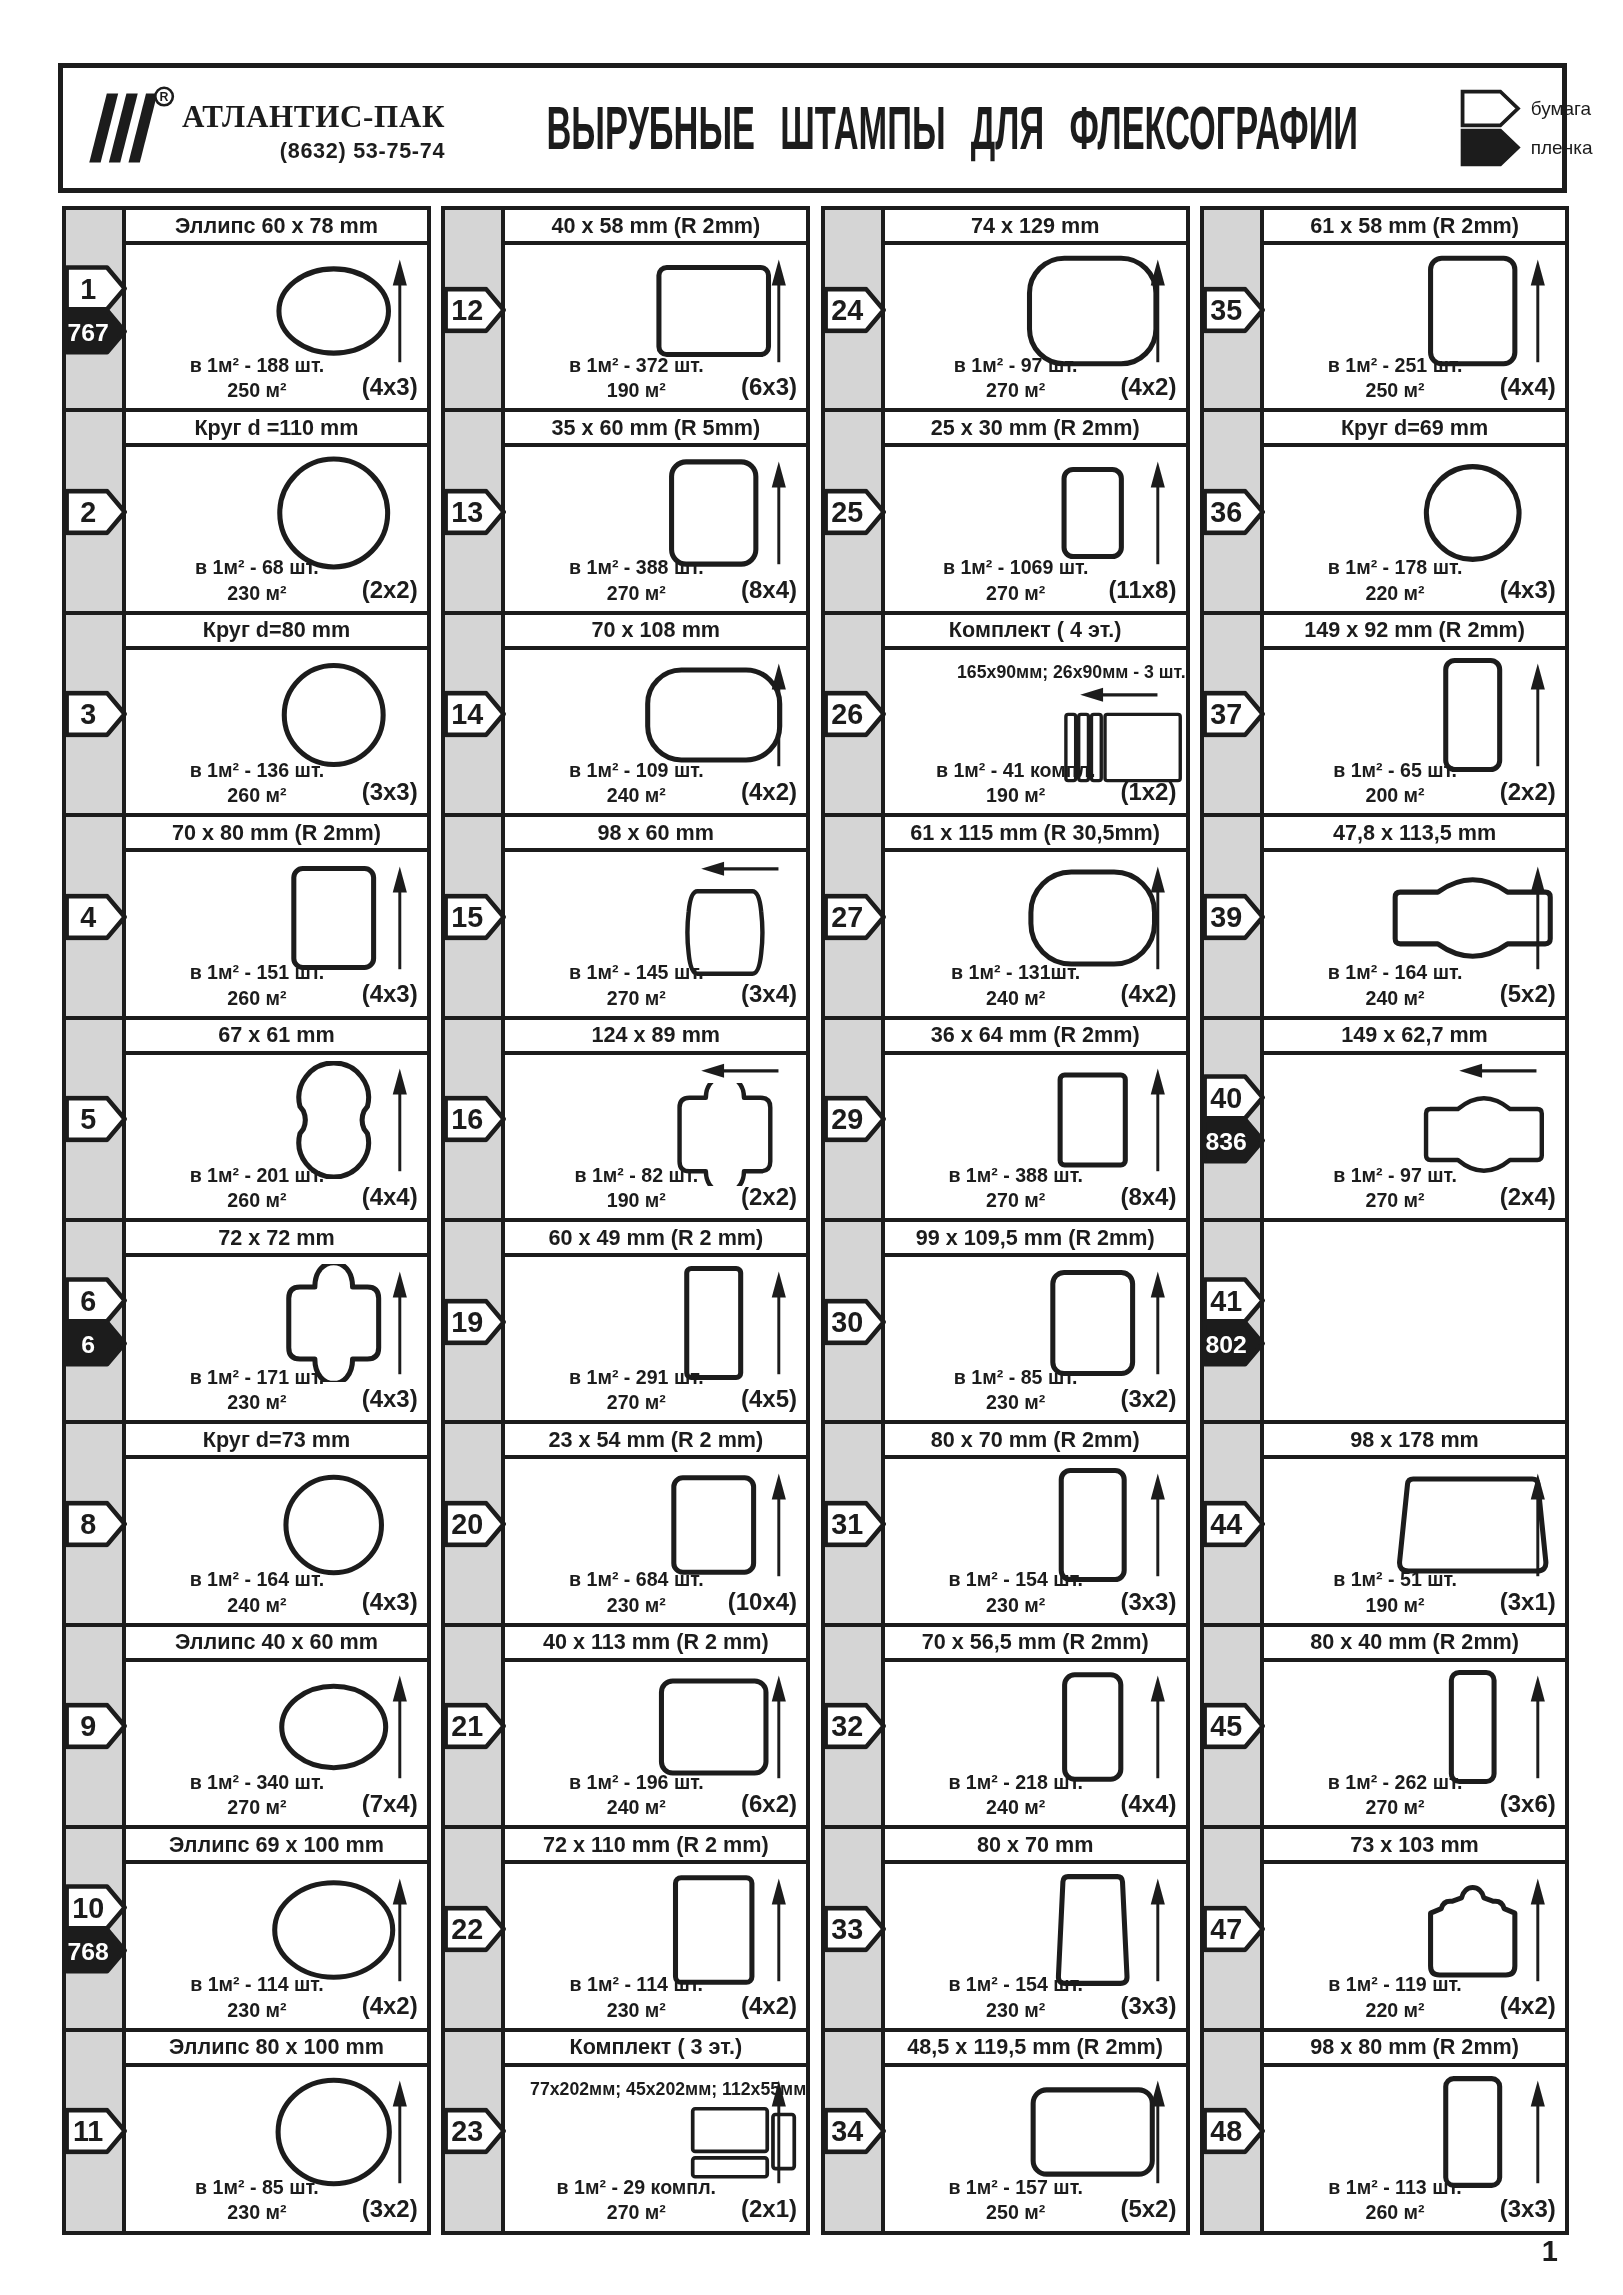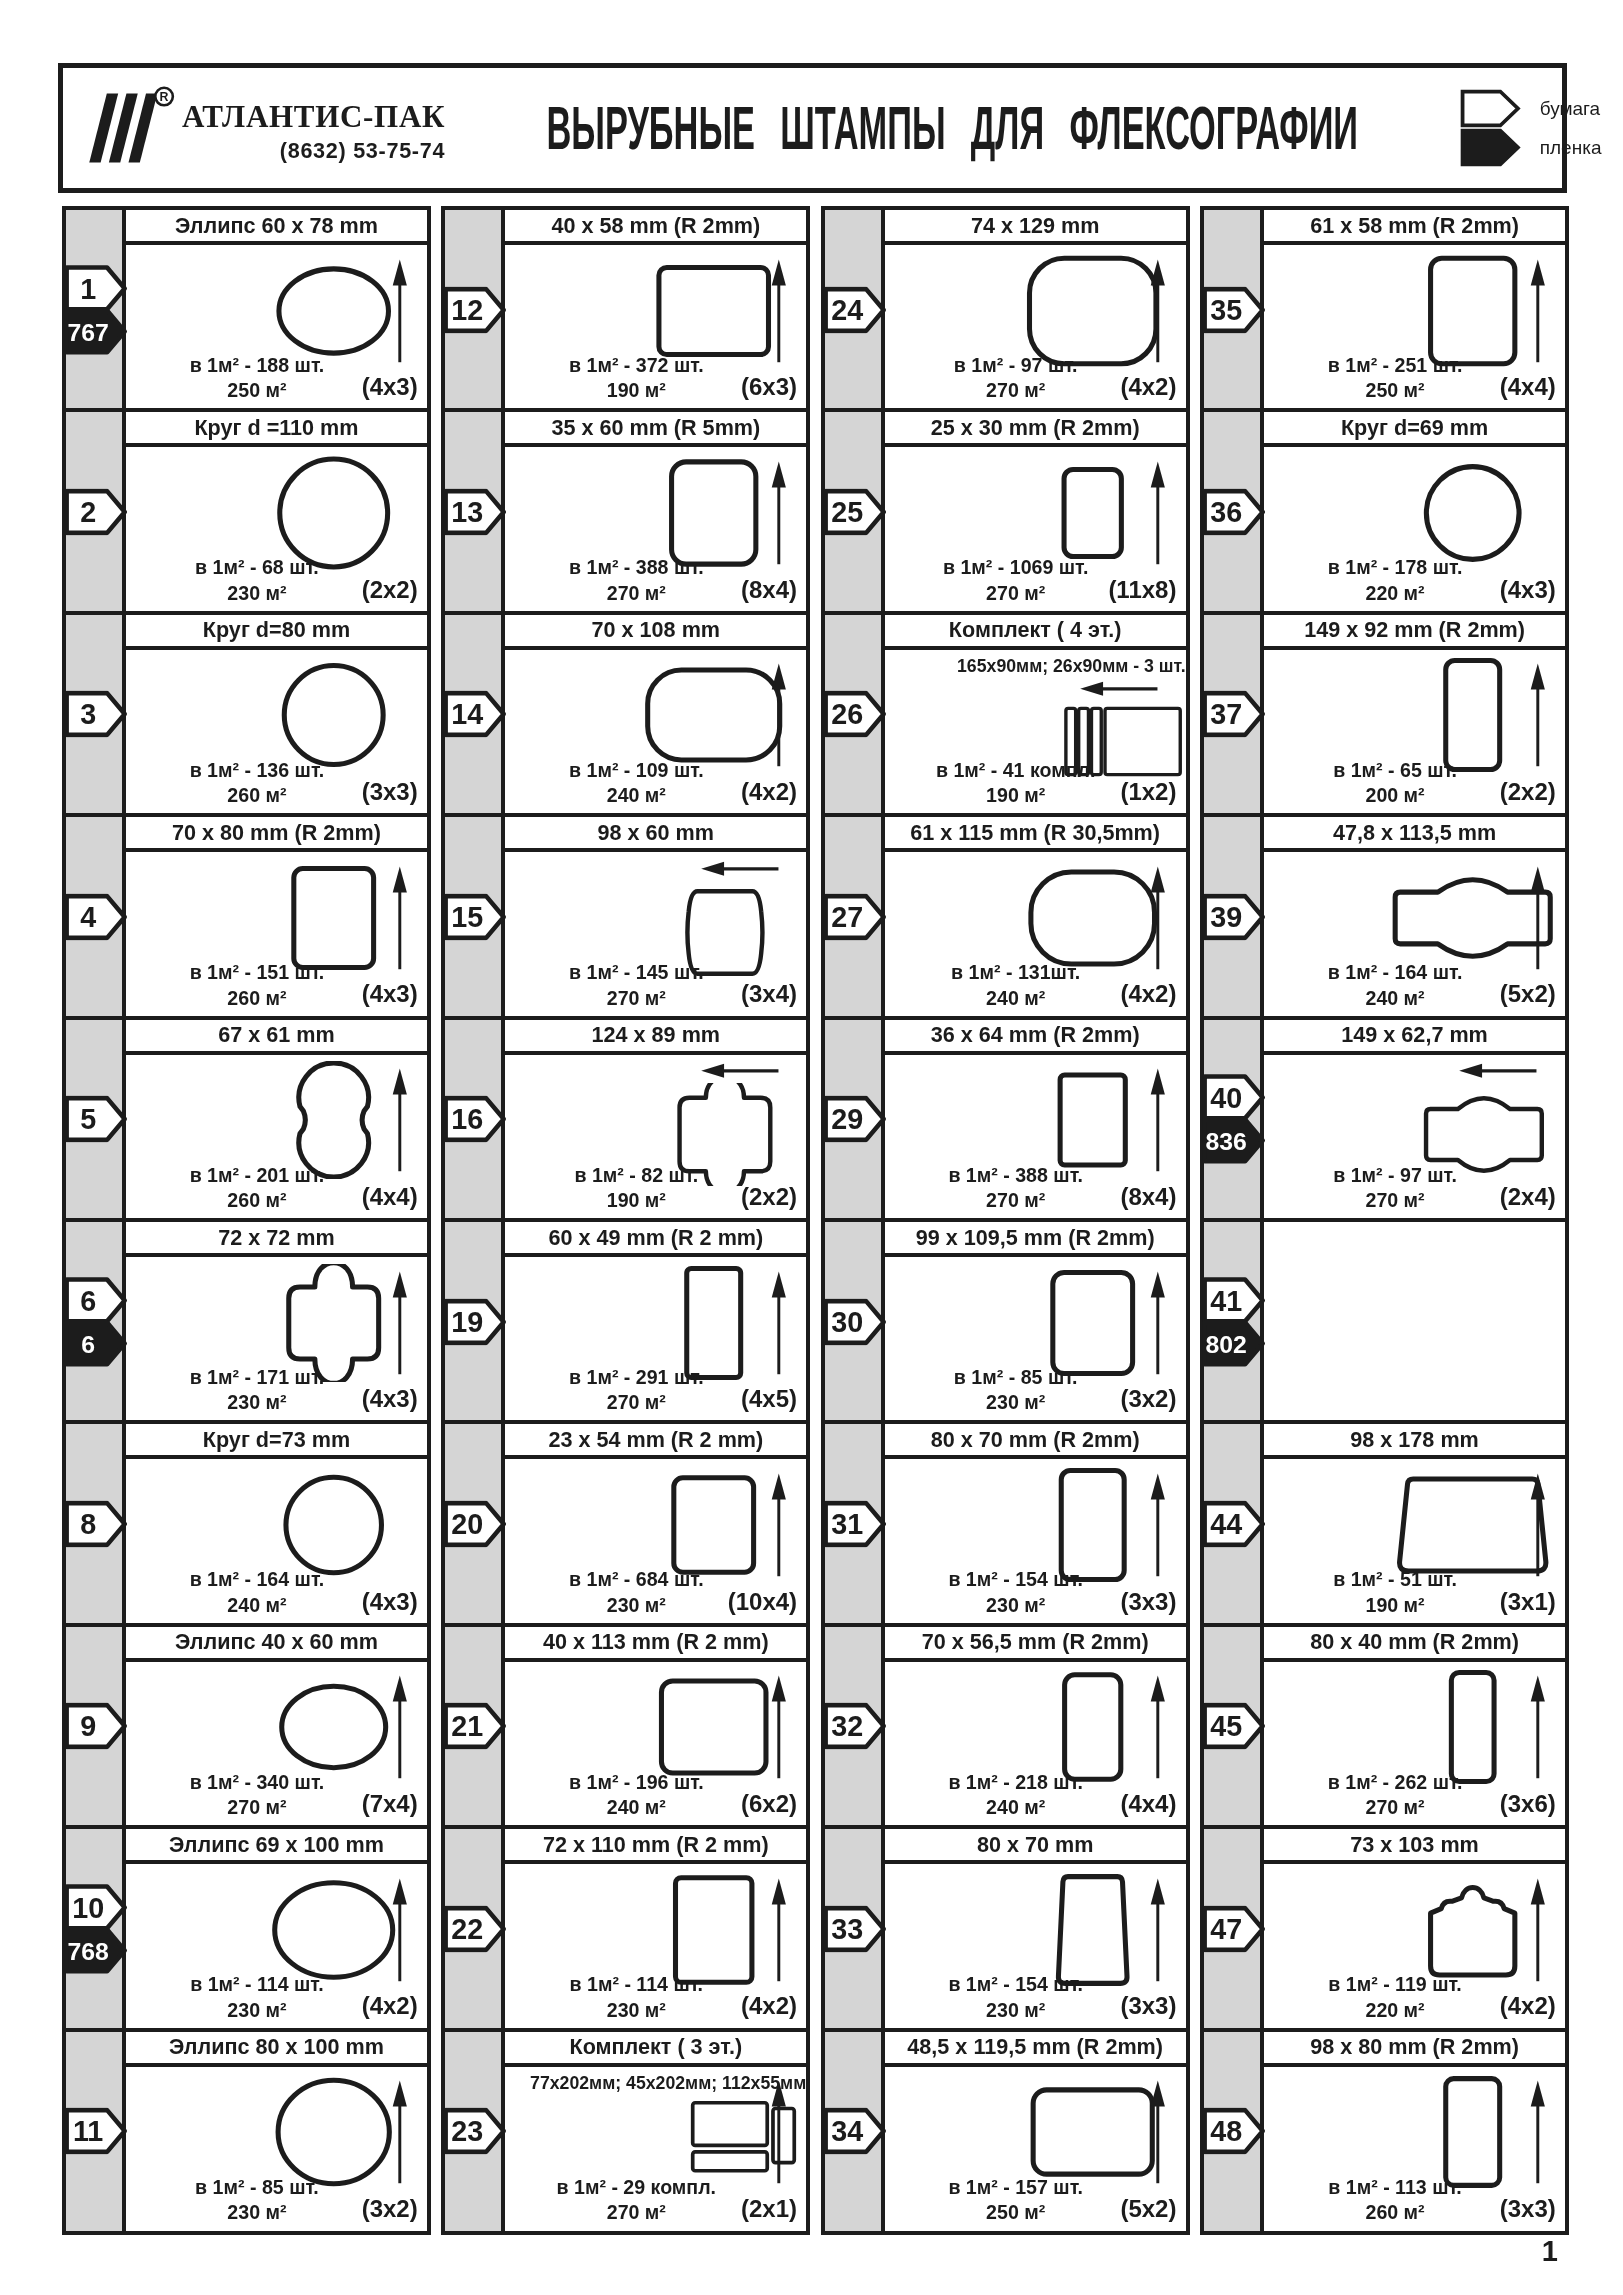--- a/index.html
+++ b/index.html
@@ -16,21 +16,21 @@
   .logo-block{margin-left:17px;display:flex;align-items:flex-start;flex:0 0 auto;}
   .logo-svg{width:98px;height:98px;display:block;}
   .company{margin-left:3.9px;margin-top:6.5px;}
   .company-name{font-family:"Liberation Serif",serif;font-weight:bold;font-size:31px;letter-spacing:0.7px;white-space:nowrap;}
   .company-phone{font-size:21.6px;font-weight:bold;text-align:right;margin-top:2.6px;letter-spacing:0.7px;}
   .main-title{
     flex:1;text-align:center;font-weight:bold;font-size:43px;white-space:nowrap;
     transform:scale(0.80,1.40);letter-spacing:0px;word-spacing:19.6px;
   }
   .legend{flex:0 0 auto;margin-right:22px;display:flex;flex-direction:column;}
-  .legend-row{display:flex;align-items:center;gap:17px;height:39px;}
+  .legend-row{display:flex;align-items:center;gap:8px;height:39px;}
   .legend-arrow{width:63px;height:39px;display:block;}
   .legend-arrow polygon{stroke:#1c1c1c;stroke-width:6;stroke-linejoin:miter;}
   .legend-arrow.paper polygon{fill:#ffffff;}
   .legend-arrow.film polygon{fill:#1c1c1c;}
   .legend-label{font-size:19px;}
   
   .grid{position:absolute;left:62px;top:206px;width:1507px;display:flex;gap:10.5px;}
   .gcol{flex:1;display:flex;flex-direction:column;}
   .cell{
     display:flex;height:207px;box-sizing:border-box;border:4.6px solid #1c1c1c;
@@ -46,21 +46,21 @@
   .tag text{font-family:"Liberation Sans",sans-serif;font-weight:bold;font-size:44px;text-anchor:middle;fill:#1c1c1c;}
   .tag-black text{fill:#ffffff;font-size:38px;}
   .tag-black{margin-top:-3.9px;}
   .content{flex:1;display:flex;flex-direction:column;position:relative;min-width:0;}
   .titlebar{
     height:31px;flex:0 0 31px;border-bottom:4.6px solid #1c1c1c;
     display:flex;align-items:center;justify-content:center;
     font-size:21.6px;font-weight:bold;white-space:nowrap;overflow:hidden;
   }
   .body{flex:1;position:relative;display:flex;flex-direction:column;align-items:flex-end;}
-  .subtitle{font-size:17.7px;font-weight:bold;margin-top:6px;white-space:nowrap;}
+  .subtitle{font-size:17.7px;font-weight:bold;margin-top:12px;white-space:nowrap;}
   .shape{height:118px;margin-top:6.5px;flex:0 0 auto;}
   .cell.has-subtitle .shape{height:86px;margin-top:1.3px;}
   .cell.arrow-left-mode .shape{margin-top:1.3px;height:103px;}
   .cell.has-subtitle.arrow-left-mode .shape{height:79px;}
   .shape *{fill:#ffffff;stroke:#1c1c1c;stroke-width:9;stroke-linejoin:round;}
   .arrow-left{height:19.6px;margin-top:6.5px;margin-bottom:1.3px;transform:translateX(-26px);flex:0 0 auto;}
   .cell.has-subtitle .arrow-left{margin-top:2.6px;}
   .arrow-left line{stroke:#1c1c1c;stroke-width:6;}
   .arrow-left polygon{fill:#1c1c1c;}
   .arrow-up{position:absolute;right:15.7px;top:10.5px;width:23.6px;height:111px;}

